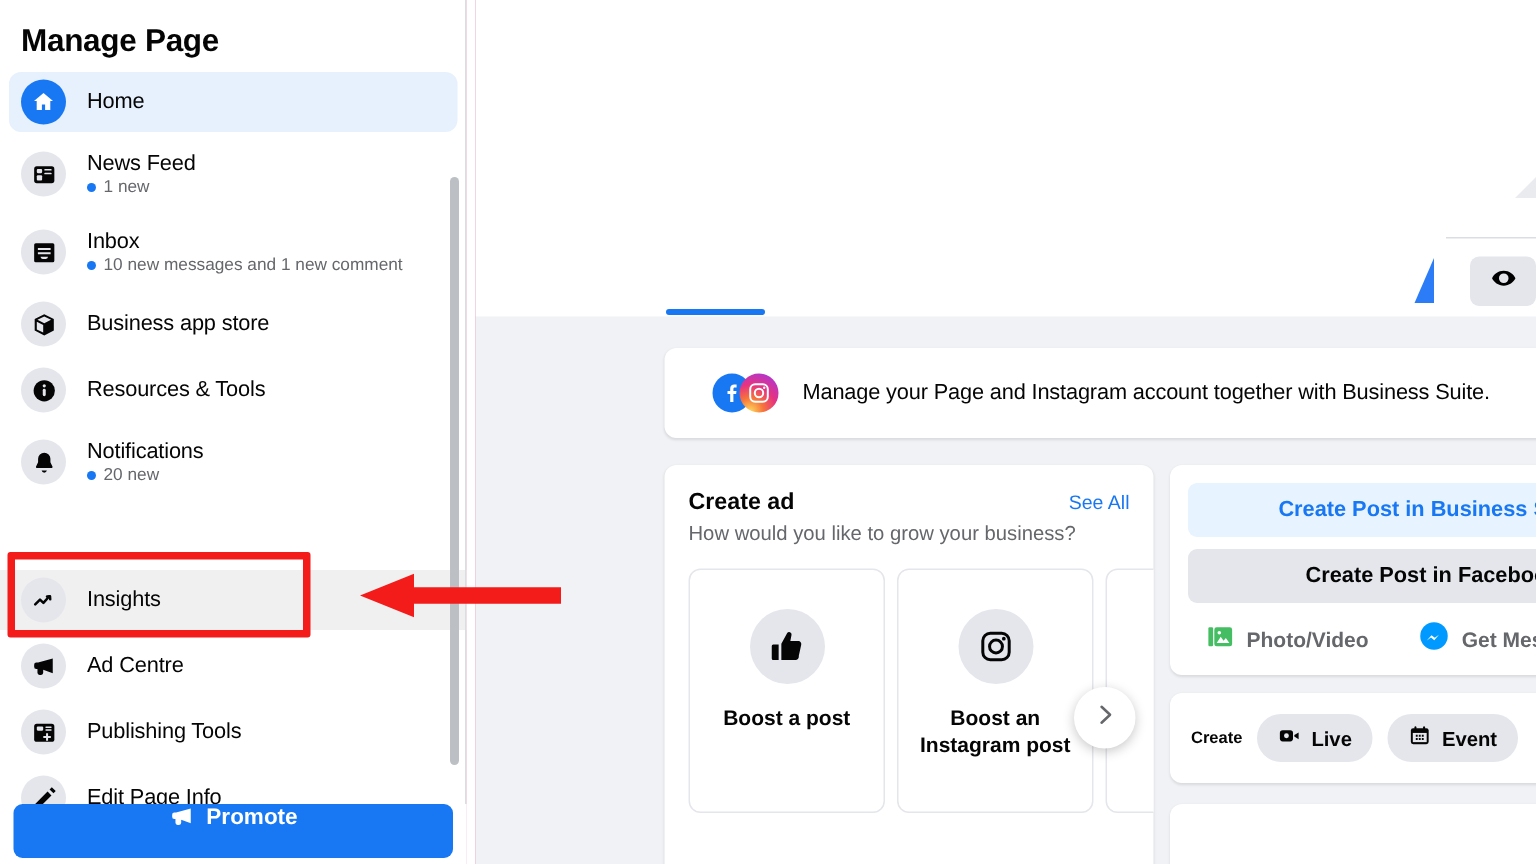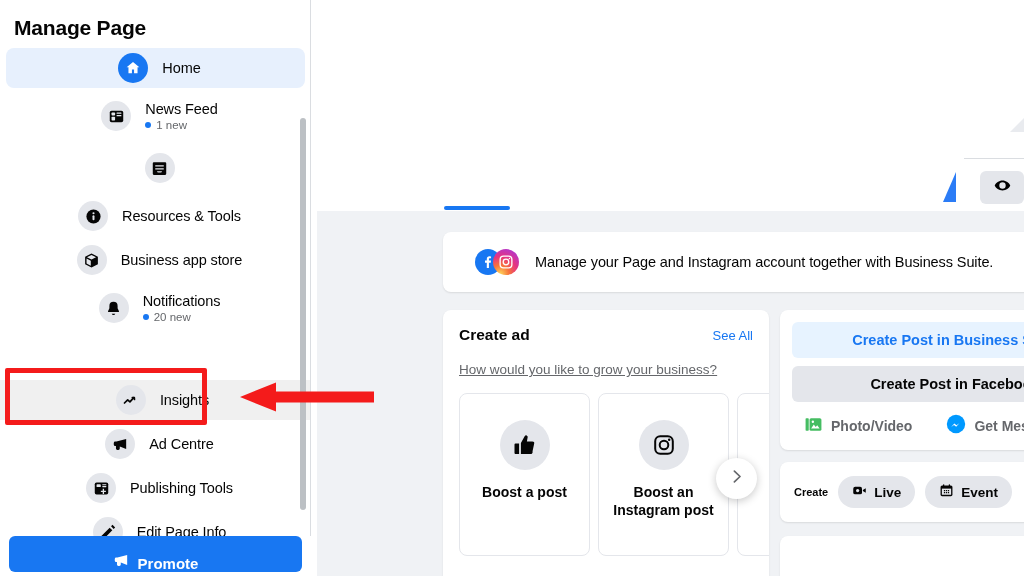--- a/index.html
+++ b/index.html
@@ -28,21 +28,20 @@
     position: absolute; left: 0; top: 44px; right: 0;
   }
   .nav-item {
     position: relative;
     display: flex; align-items: center;
     height: 40px;
     margin: 4px 6px;
     padding-left: 8px;
     border-radius: 8px;
     cursor: pointer;
-    justify-content: center;
   }
   .nav-item.tall { height: 48px; }
   .nav-item.active { background: #e7f0fd; }
   .nav-item.hover { background: #f0f0f0; border-radius: 0; margin-left: 0; margin-right: 0; padding-left: 14px; margin-top: 48px; }
   .nav-icon {
     width: 30px; height: 30px; border-radius: 50%;
     background: #e4e6eb;
     display: flex; align-items: center; justify-content: center;
     flex: 0 0 30px;
     color: #050505;
@@ -77,21 +76,21 @@
 
   
   #promote-wrap {
     position: absolute; left: 0; bottom: 0; width: 311px; height: 40px;
     background: #ffffff; padding: 0 9px;
   }
   #promote-btn {
     width: 293px; height: 36px;
     background: #1877f2; border: none; border-radius: 6px;
     color: #ffffff; font-size: 15px; font-weight: bold;
-    display: flex; align-items: flex-end; justify-content: center; gap: 8px;
+    display: flex; align-items: flex-start; justify-content: center; gap: 8px;
     cursor: pointer; font-family: "Liberation Sans", sans-serif;
   }
 
   
   #main {
     position: absolute; left: 317px; top: 0;
     width: 707px; height: 576px;
     background: #ffffff;
     overflow: hidden;
   }
@@ -151,21 +150,21 @@
 
   
   #create-ad-card {
     position: absolute; left: 126px; top: 99px;
     width: 326px; height: 290px;
     padding: 16px 16px 0 16px; overflow: hidden;
   }
   #create-ad-head { display: flex; justify-content: space-between; align-items: baseline; gap: 28px; }
   #create-ad-title { font-size: 15.5px; font-weight: bold; color: #050505; }
   #see-all { font-size: 13px; color: #1877f2; cursor: pointer; }
-  #create-ad-sub { font-size: 13.5px; color: #65676b; margin-top: 18px; text-decoration: underline; }
+  #create-ad-sub { font-size: 13.5px; color: #65676b; margin-top: 4px; }
   #tile-row { display: flex; gap: 8px; margin-top: 16px; }
   .tile {
     width: 131px; height: 163px;
     border: 1px solid #e4e6eb; border-radius: 8px;
     display: flex; flex-direction: column; align-items: center;
     padding-top: 26px; flex: 0 0 131px; cursor: pointer; background: #fff;
   }
   .tile-icon {
     width: 50px; height: 50px; border-radius: 50%;
     background: #e4e6eb; display: flex; align-items: center; justify-content: center;
@@ -269,43 +268,50 @@
             </span>
         </span>
       </div>
 
       <div class="nav-item tall">
         <span class="nav-icon">
           <svg width="17" height="17" viewBox="0 0 24 24" fill="currentColor">
               <path d="M4 3h16a1.5 1.5 0 0 1 1.5 1.5v15A1.5 1.5 0 0 1 20 21H4a1.5 1.5 0 0 1-1.5-1.5v-15A1.5 1.5 0 0 1 4 3Zm2 4.5h12v1.8H6zm0 4h12v1.8H6zm2.5 4.3h7a2 2 0 0 1-2 2h-3a2 2 0 0 1-2-2z" fill-rule="evenodd"></path>
             </svg>
         </span>
+        <span class="nav-text">
+          <span class="nav-label">Inbox</span>
+          <span class="nav-sub">
+              <i class="blue-dot"></i>
+              <em style="font-style:normal">10 new messages and 1 new comment</em>
+            </span>
+        </span>
+      </div>
+
+      <div class="nav-item">
+        <span class="nav-icon">
+          <svg width="17" height="17" viewBox="0 0 24 24" fill="currentColor">
+              <path d="M12 2 3 6.6v10.8L12 22l9-4.6V6.6Zm0 2.2 6.4 3.2L12 10.6 5.6 7.4Zm-7 5 6 3v7.2l-6-3Z"></path>
+            </svg>
+        </span>
+        <span class="nav-text">
+          <span class="nav-label">Business app store</span>
+        </span>
       </div>
 
       <div class="nav-item">
         <span class="nav-icon">
           <svg width="17" height="17" viewBox="0 0 24 24" fill="currentColor">
               <circle cx="12" cy="12" r="10"></circle>
               <circle cx="12" cy="7.4" r="1.5" fill="#e4e6eb"></circle>
               <rect x="10.6" y="10.2" width="2.8" height="7" rx="1.4" fill="#e4e6eb"></rect>
             </svg>
         </span>
         <span class="nav-text">
           <span class="nav-label">Resources &amp; Tools</span>
-        </span>
-      </div>
-
-      <div class="nav-item">
-        <span class="nav-icon">
-          <svg width="17" height="17" viewBox="0 0 24 24" fill="currentColor">
-              <path d="M12 2 3 6.6v10.8L12 22l9-4.6V6.6Zm0 2.2 6.4 3.2L12 10.6 5.6 7.4Zm-7 5 6 3v7.2l-6-3Z"></path>
-            </svg>
-        </span>
-        <span class="nav-text">
-          <span class="nav-label">Business app store</span>
         </span>
       </div>
 
       <div class="nav-item tall">
         <span class="nav-icon">
           <svg width="17" height="17" viewBox="0 0 24 24" fill="currentColor">
               <path d="M12 2.5a5.8 5.8 0 0 0-5.8 5.8v3.3L4.4 15.4A1 1 0 0 0 5.3 17h13.4a1 1 0 0 0 .9-1.6l-1.8-3.8V8.3A5.8 5.8 0 0 0 12 2.5Zm0 18.8a2.6 2.6 0 0 0 2.5-2h-5a2.6 2.6 0 0 0 2.5 2Z"></path>
             </svg>
         </span>
         <span class="nav-text">

